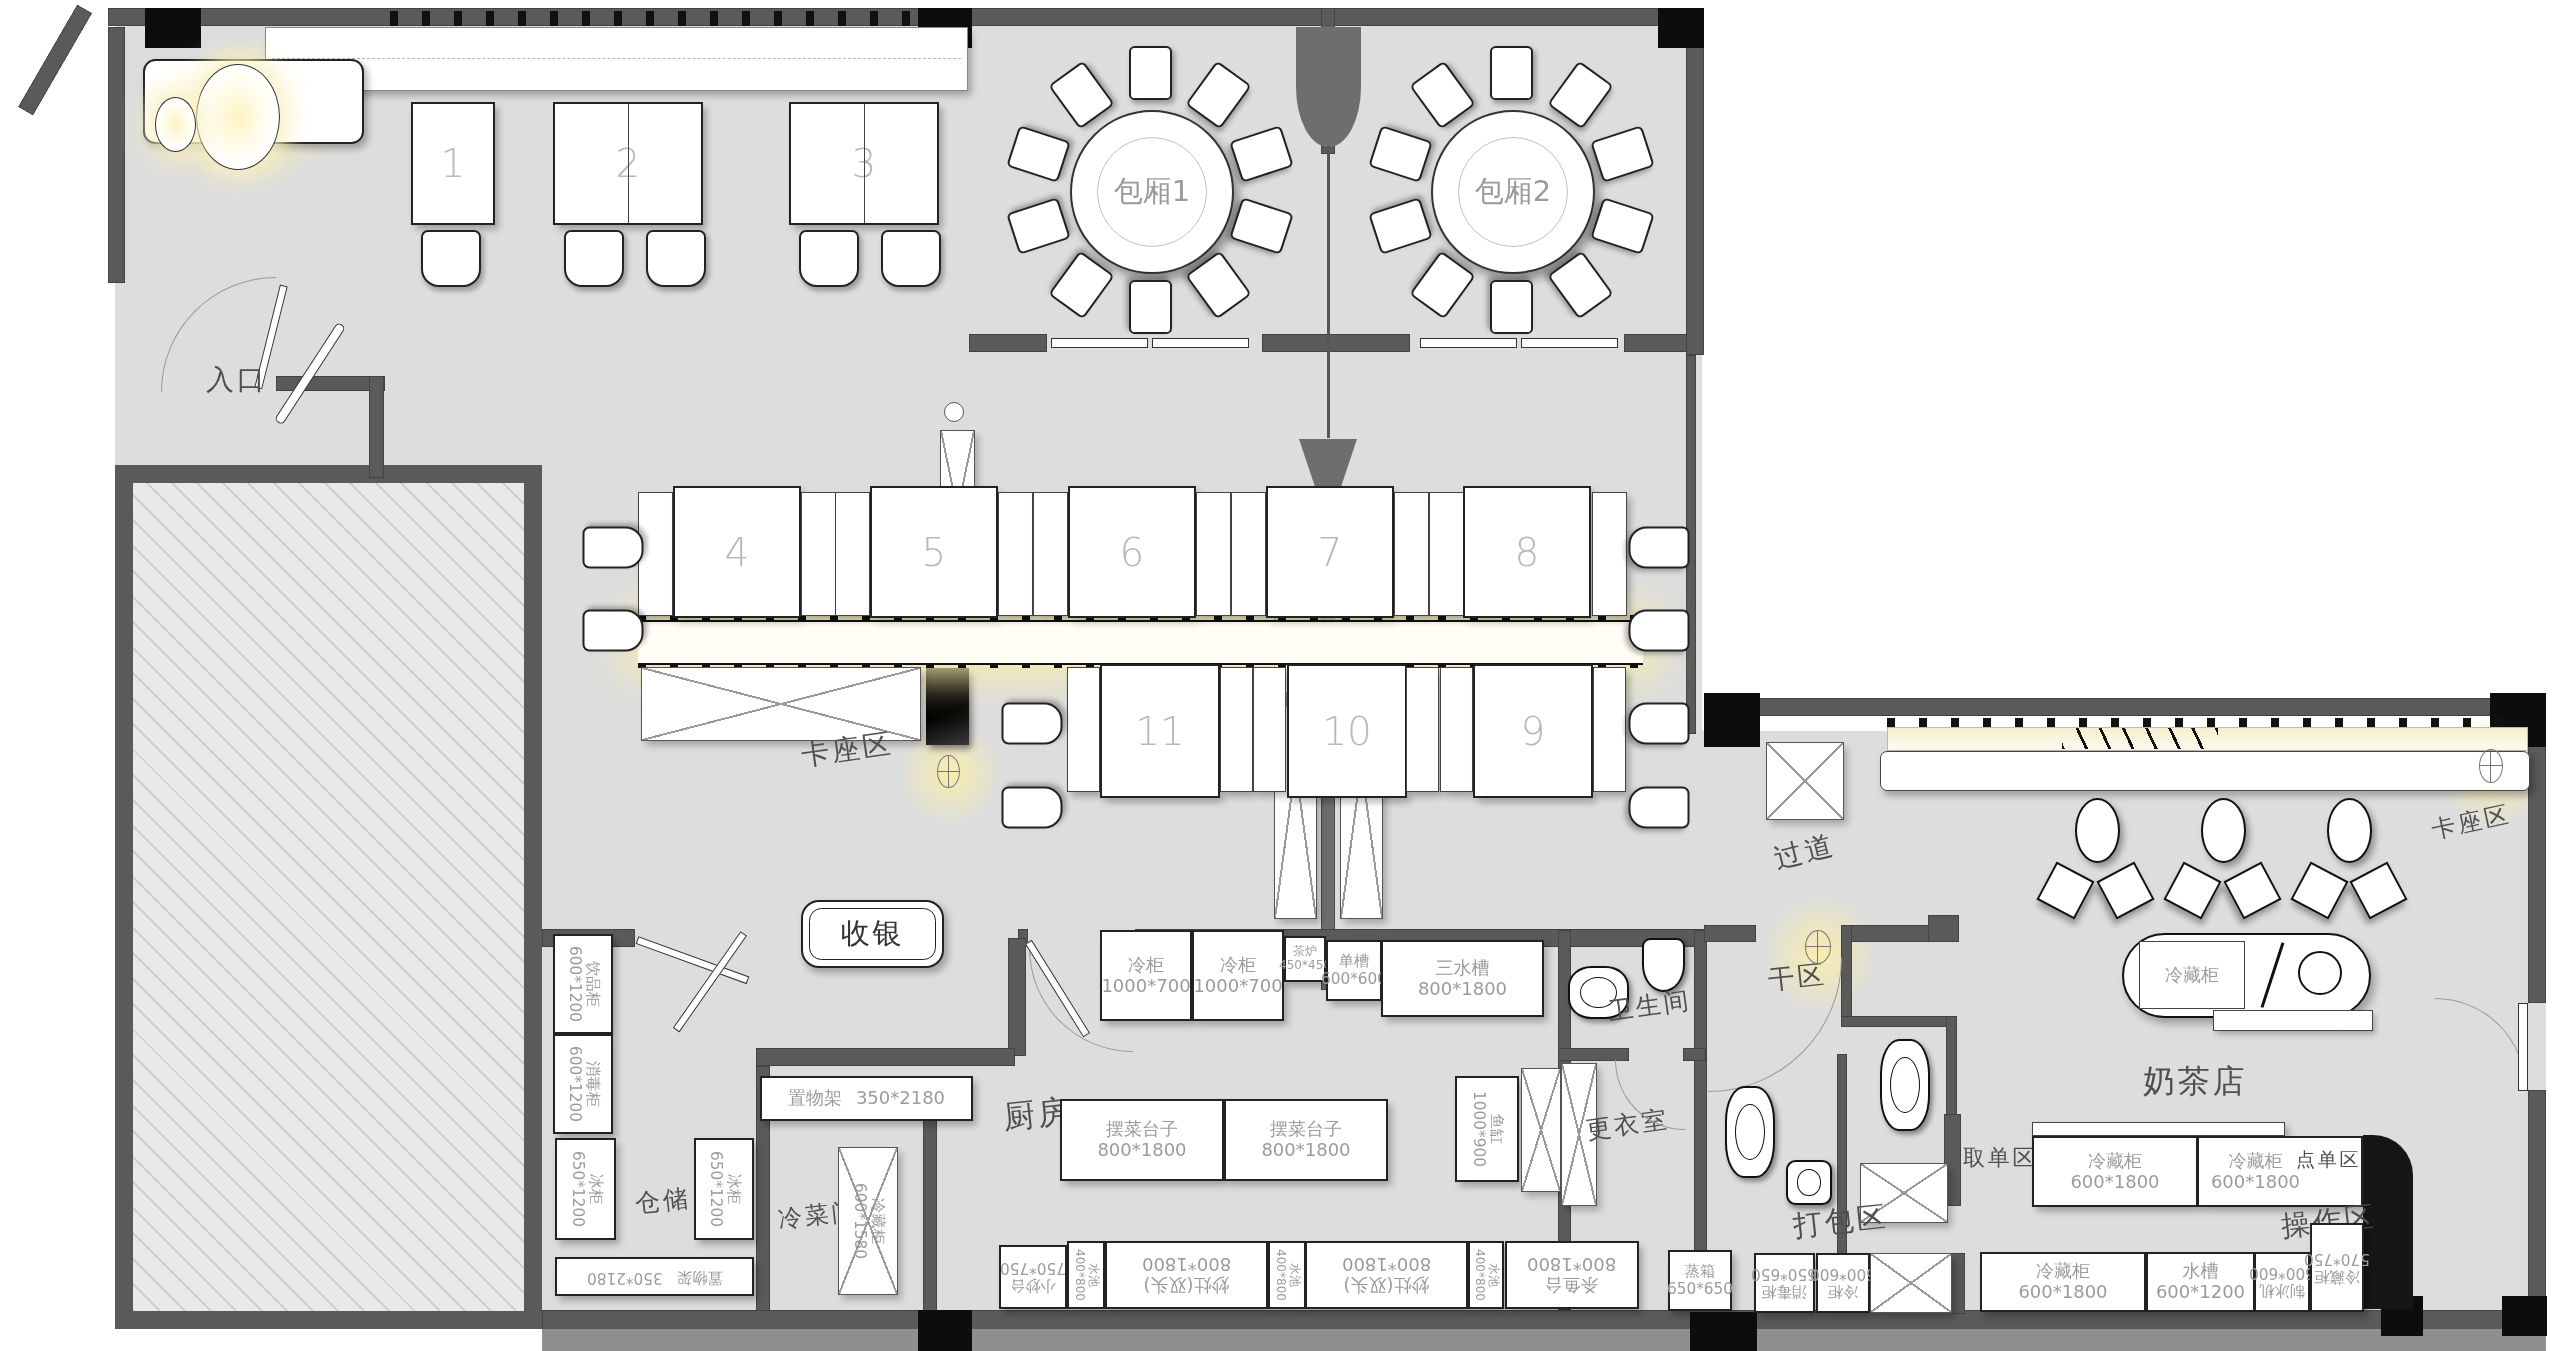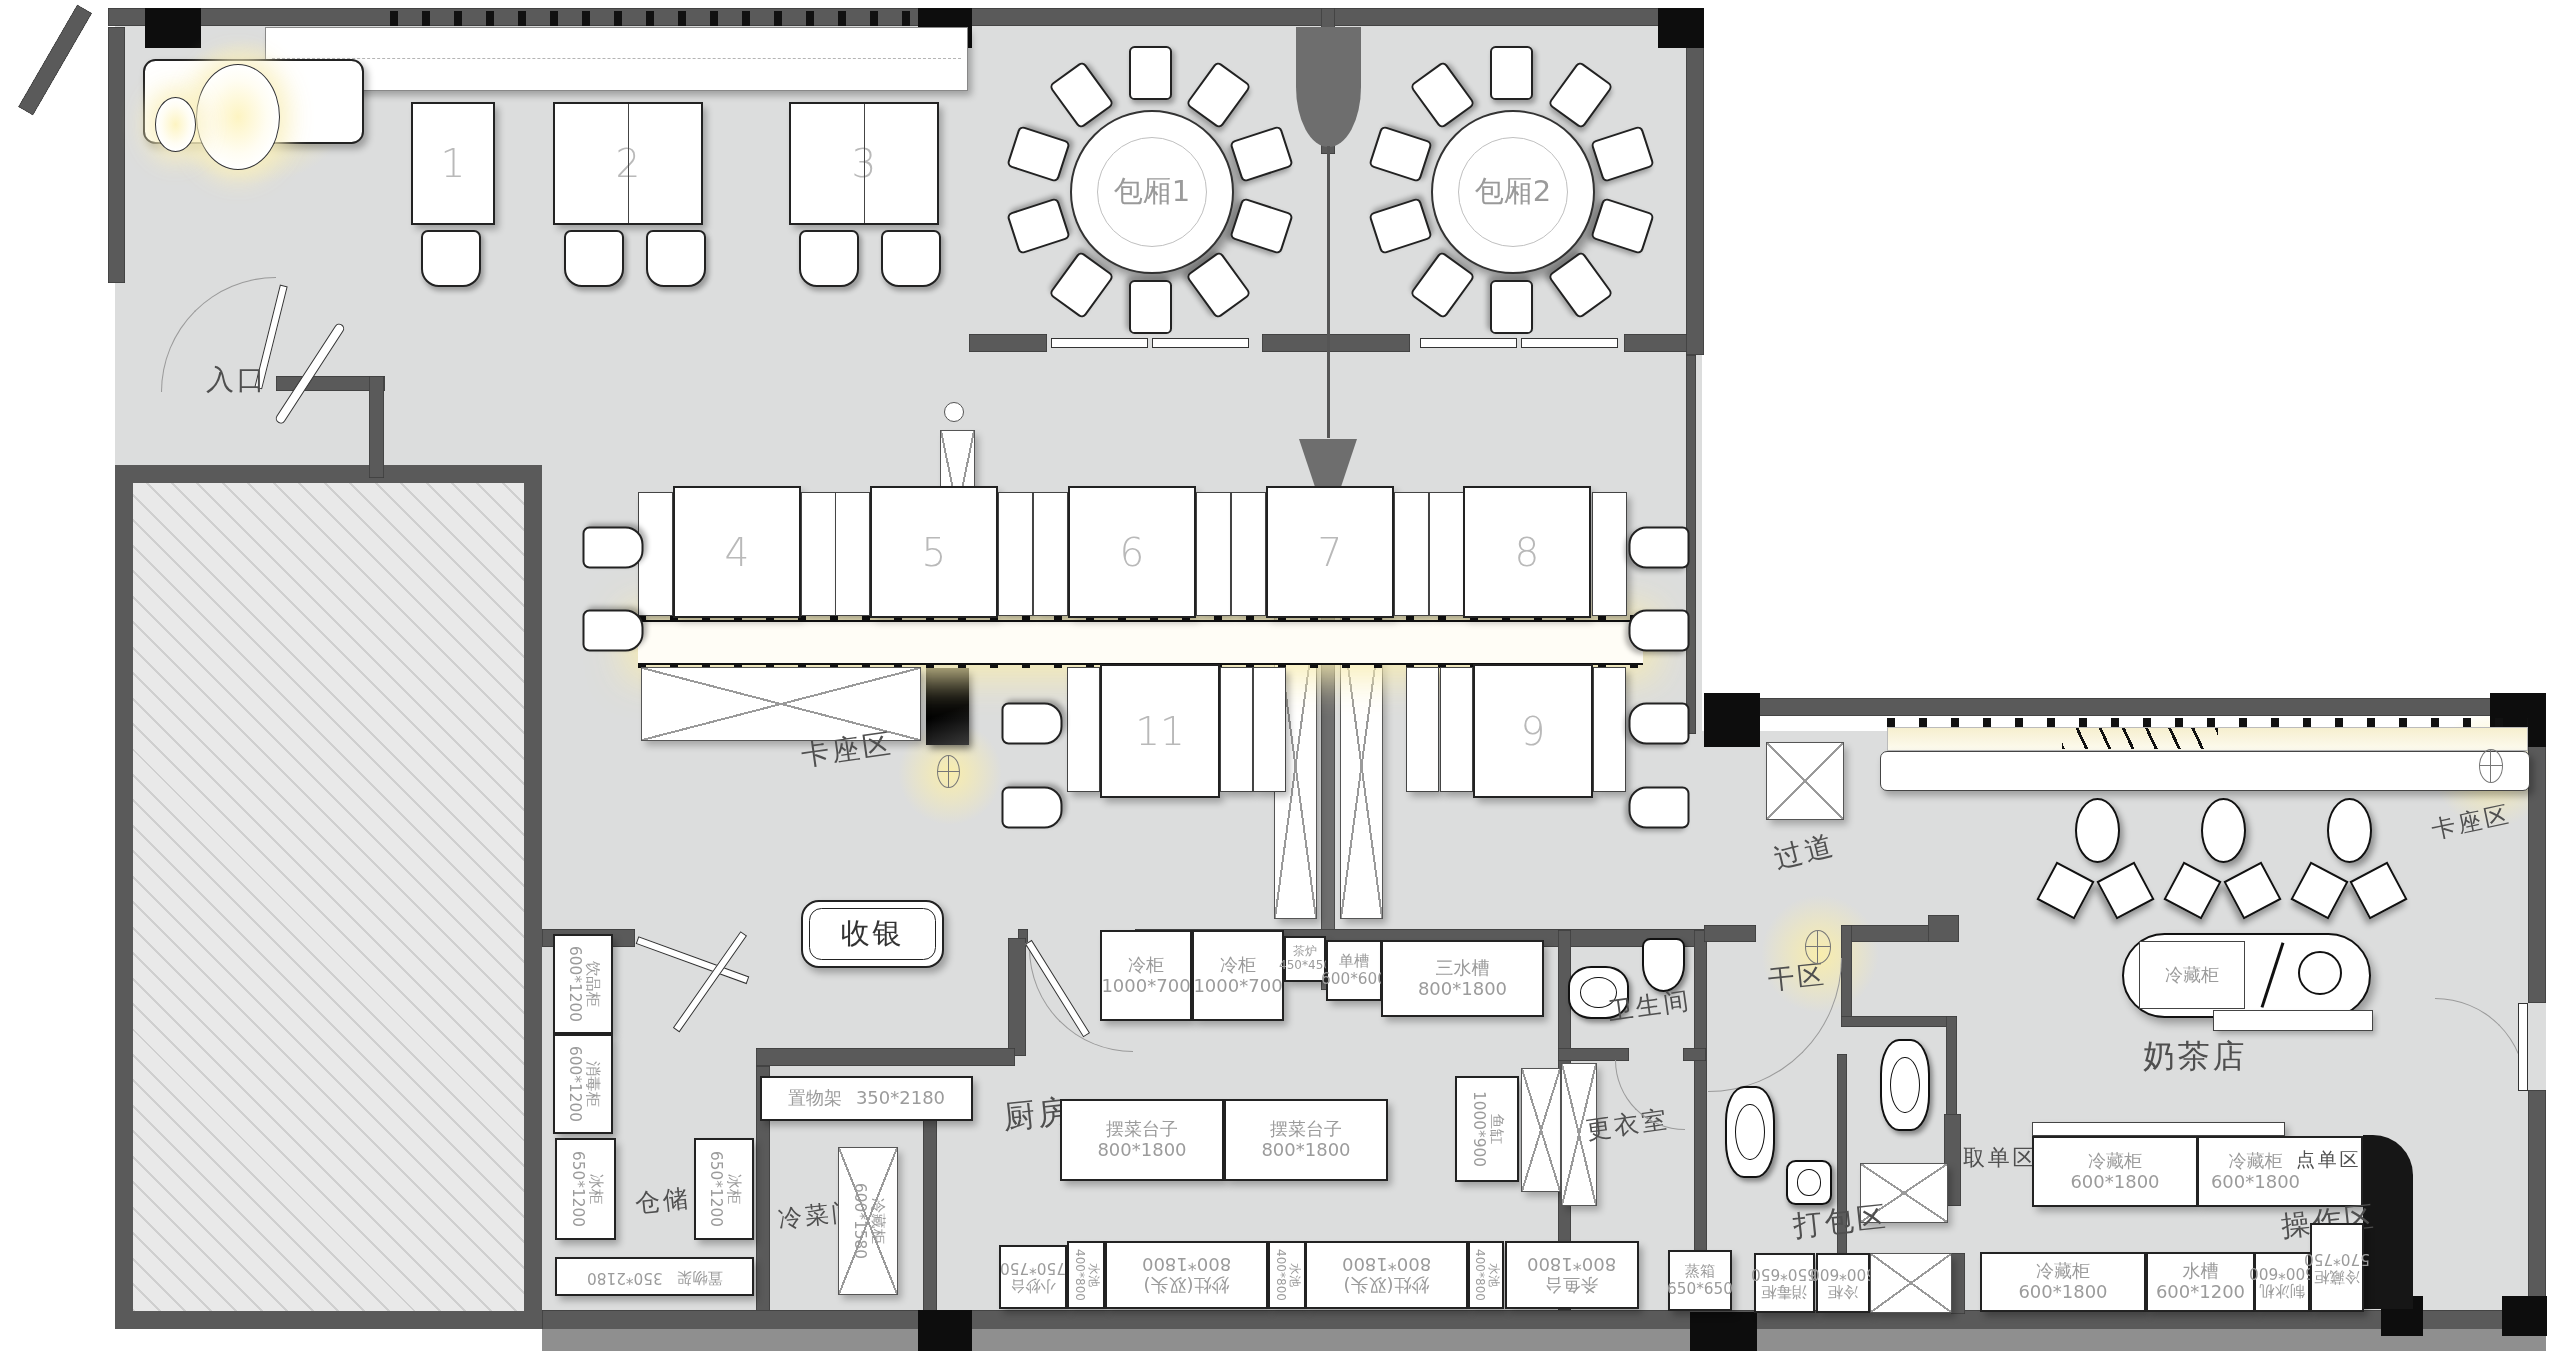--- a/index.html
+++ b/index.html
@@ -211,20 +211,23 @@
       <span class="num">8</span>
     </div>
   <div class="wbox thin" style="left:1592px;top:492px;width:35px;height:124px;"></div>
 
   <div class="wbox thin" style="left:1067px;top:667px;width:33px;height:125px;"></div>
   <div class="wbox" style="left:1100px;top:664px;width:120px;height:134px;">
       <span class="num">11</span>
     </div>
   <div class="wbox thin" style="left:1220px;top:667px;width:33px;height:125px;"></div>
   <div class="wbox thin" style="left:1253px;top:667px;width:33px;height:125px;"></div>
+  <div class="wbox" style="left:1287px;top:664px;width:120px;height:134px;">
+      <span class="num">10</span>
+    </div>
   <div class="wbox thin" style="left:1406px;top:667px;width:33px;height:125px;"></div>
   <div class="wbox thin" style="left:1440px;top:667px;width:33px;height:125px;"></div>
   <div class="wbox" style="left:1473px;top:664px;width:120px;height:134px;">
       <span class="num">9</span>
     </div>
   <div class="wbox thin" style="left:1593px;top:667px;width:33px;height:125px;"></div>
 
   <div class="chair" style="left:592px;top:517px;width:42px;height:61px;transform:rotate(-90deg);"></div>
   <div class="chair" style="left:592px;top:600px;width:42px;height:61px;transform:rotate(-90deg);"></div>
   <div class="chair" style="left:1638px;top:517px;width:42px;height:61px;transform:rotate(90deg);"></div>
@@ -420,21 +423,21 @@
 
   <div class="pillshape" style="left:2122px;top:933px;width:249px;height:85px;"></div>
   <div class="wbox thin f26" style="left:2139px;top:941px;width:106px;height:68px;box-shadow:none;">
     <div class="eq-in">
         <span>冷藏柜</span>
       </div>
     </div>
   <div style="position:absolute;left:2271px;top:941px;width:2.8px;height:68px;background:#111;transform:rotate(18deg);"></div>
   <div style="position:absolute;left:2298px;top:951px;width:40px;height:40px;border:2.1px solid #111;border-radius:50%;background:#fff;"></div>
   <div class="wbox thin" style="left:2213px;top:1010px;width:160px;height:21px;box-shadow:2.8px 3.5px 5.6px rgba(0,0,0,.25);"></div>
-  <div class="zlabel" style="left:2143px;top:1035px;font-size:32px;">奶茶店</div>
+  <div class="zlabel" style="left:2143px;top:1060px;font-size:32px;">奶茶店</div>
   <div class="arc" style="left:2435px;top:998px;width:91px;height:91px;border-top:1.4px solid #9a9a9a;border-right:1.4px solid #9a9a9a;border-radius:0 100% 0 0;"></div>
   <div class="leaf" style="left:2518px;top:1003px;width:9.7px;height:88px;"></div>
 
   <div class="wbox thin" style="left:2032px;top:1122px;width:253px;height:14px;"></div>
   <div class="zlabel" style="left:1963px;top:1143px;font-size:22px;">取单区</div>
   <div class="wbox f26" style="left:2032px;top:1136px;width:166px;height:71px;">
     <div class="eq-in">
         <span>冷藏柜</span>
         <span>600*1800</span>
       </div>

